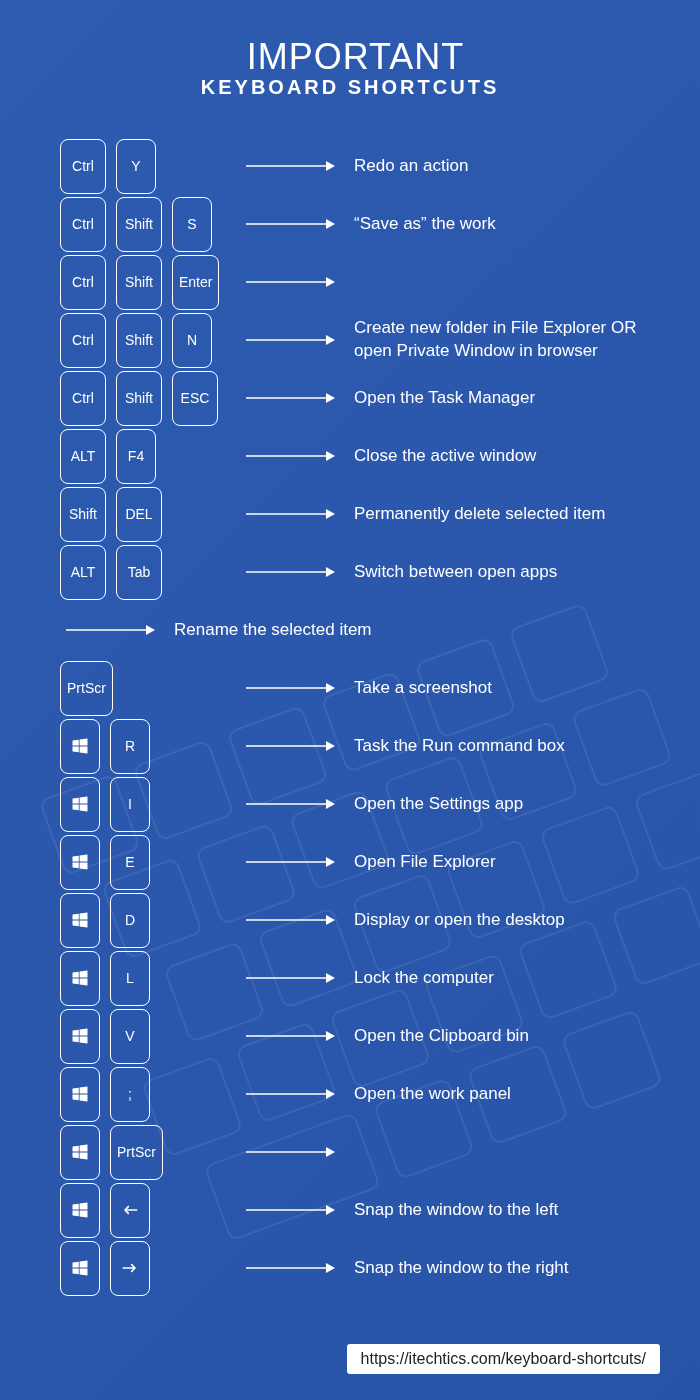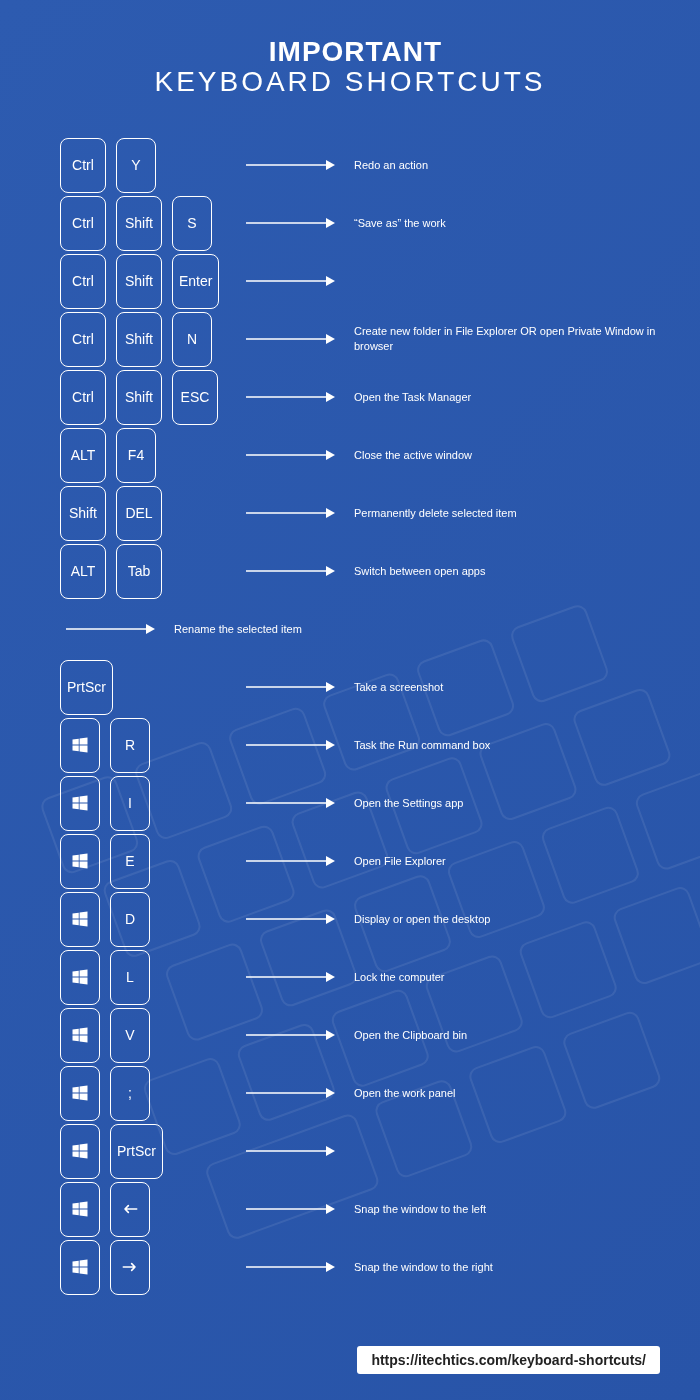--- a/index.html
+++ b/index.html
@@ -26,28 +26,28 @@
     position: absolute;
     border: 2px solid #fff;
     border-radius: 10px;
     width: 80px; height: 80px;
   }
   .header {
     text-align: center;
     padding: 36px 0 20px 0;
   }
   .title1 {
-    font-size: 28px;
-    font-weight: 700;
+    font-size: 36px;
+    font-weight: 400;
     letter-spacing: 1px;
     margin-left: 11px;
   }
   .title2 {
-    font-size: 28px;
-    font-weight: 400;
+    font-size: 20px;
+    font-weight: 700;
     letter-spacing: 3px;
     margin-top: -2px;
   }
   .list {
     padding: 18px 0 0 60px;
   }
   .row {
     display: flex;
     align-items: center;
     min-height: 58px;
@@ -72,32 +72,32 @@
   }
   .key.wide { min-width: 46px; }
   .key svg { display: block; }
   .arrow {
     flex: 0 0 auto;
     margin: 0 18px 0 6px;
     display: flex;
     align-items: center;
   }
   .desc {
-    font-size: 11px;
+    font-size: 17px;
     line-height: 1.35;
     max-width: 310px;
   }
   .footer {
     position: absolute;
     bottom: 26px;
     right: 40px;
     background: #fff;
     color: #222;
-    font-size: 14px;
-    font-weight: 700;
+    font-size: 16px;
+    font-weight: 400;
     padding: 6px 14px;
     border-radius: 3px;
   }
 </style>
 </head>
 <body>
 
 <div class="bg-keyboard">
   <div class="bgkey" style="left:0;top:0"></div>
     <div class="bgkey" style="left:100px;top:0"></div>

